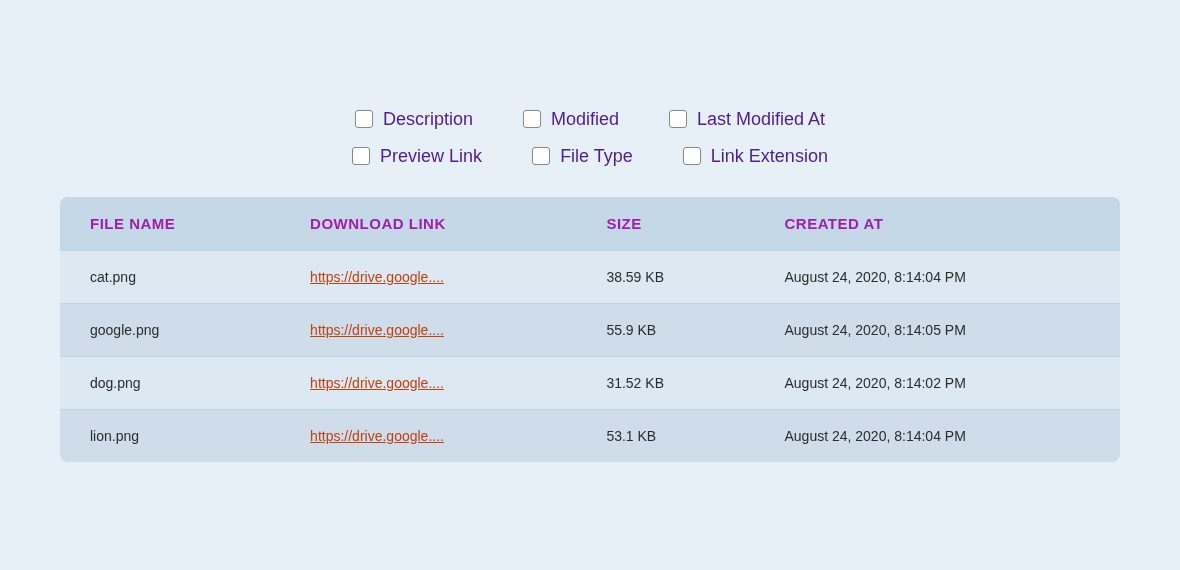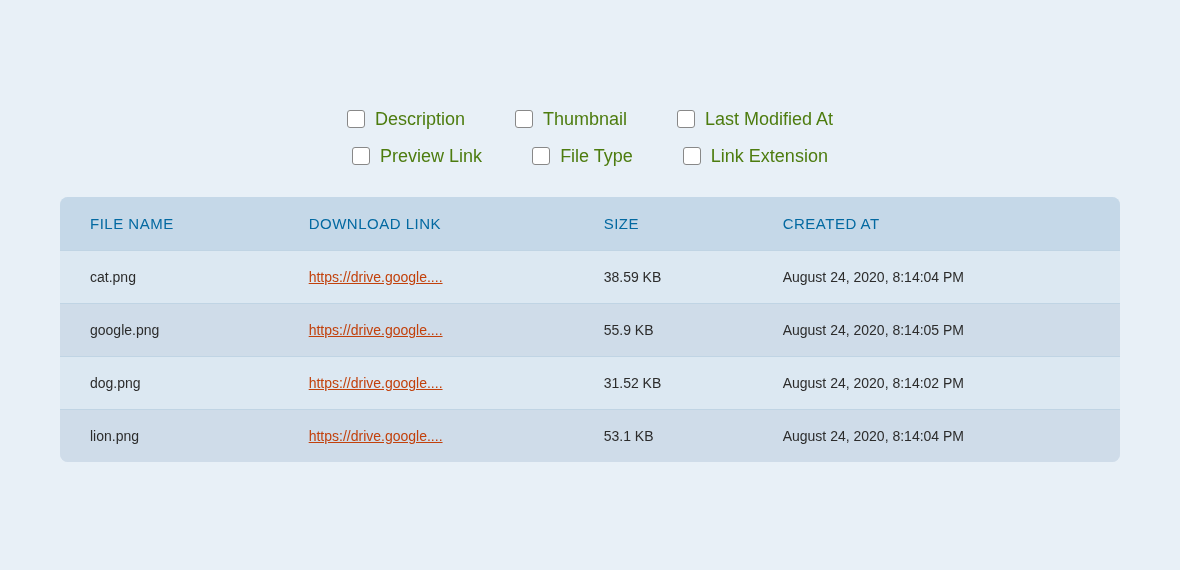--- a/index.html
+++ b/index.html
@@ -51,21 +51,21 @@
       border-radius: 3px;
       appearance: none;
       -webkit-appearance: none;
       background: white;
       cursor: pointer;
       flex-shrink: 0;
     }
 
     .checkbox-item label {
       font-size: 18px;
-      color: #4d7c0f;
+      color: #4c1d95;
       cursor: pointer;
       white-space: nowrap;
     }
 
     .table-container {
       background-color: #d6e4f0;
       border-radius: 8px;
       overflow: hidden;
     }
 
@@ -75,22 +75,22 @@
     }
 
     thead tr {
       background-color: #c5d8e8;
     }
 
     thead th {
       padding: 18px 30px;
       text-align: left;
       font-size: 15px;
-      font-weight: 400;
-      color: #0369a1;
+      font-weight: 700;
+      color: #a21caf;
       letter-spacing: 0.5px;
       text-transform: uppercase;
     }
 
     tbody tr {
       background-color: #dce8f2;
       border-top: 1px solid #c0d4e4;
     }
 
     tbody tr:nth-child(even) {
@@ -115,21 +115,21 @@
 <div class="container">
 
   <div class="checkboxes-section">
     <div class="checkbox-row">
       <div class="checkbox-item">
         <input type="checkbox" id="description" style="">
         <label for="description">Description</label>
       </div>
       <div class="checkbox-item">
         <input type="checkbox" id="thumbnail" style="">
-        <label for="thumbnail">Thumbnail</label>
+        <label for="thumbnail">Modified</label>
       </div>
       <div class="checkbox-item">
         <input type="checkbox" id="last-modified-at" style="">
         <label for="last-modified-at">Last Modified At</label>
       </div>
     </div>
     <div class="checkbox-row">
       <div class="checkbox-item">
         <input type="checkbox" id="preview-link" style="">
         <label for="preview-link">Preview Link</label>

